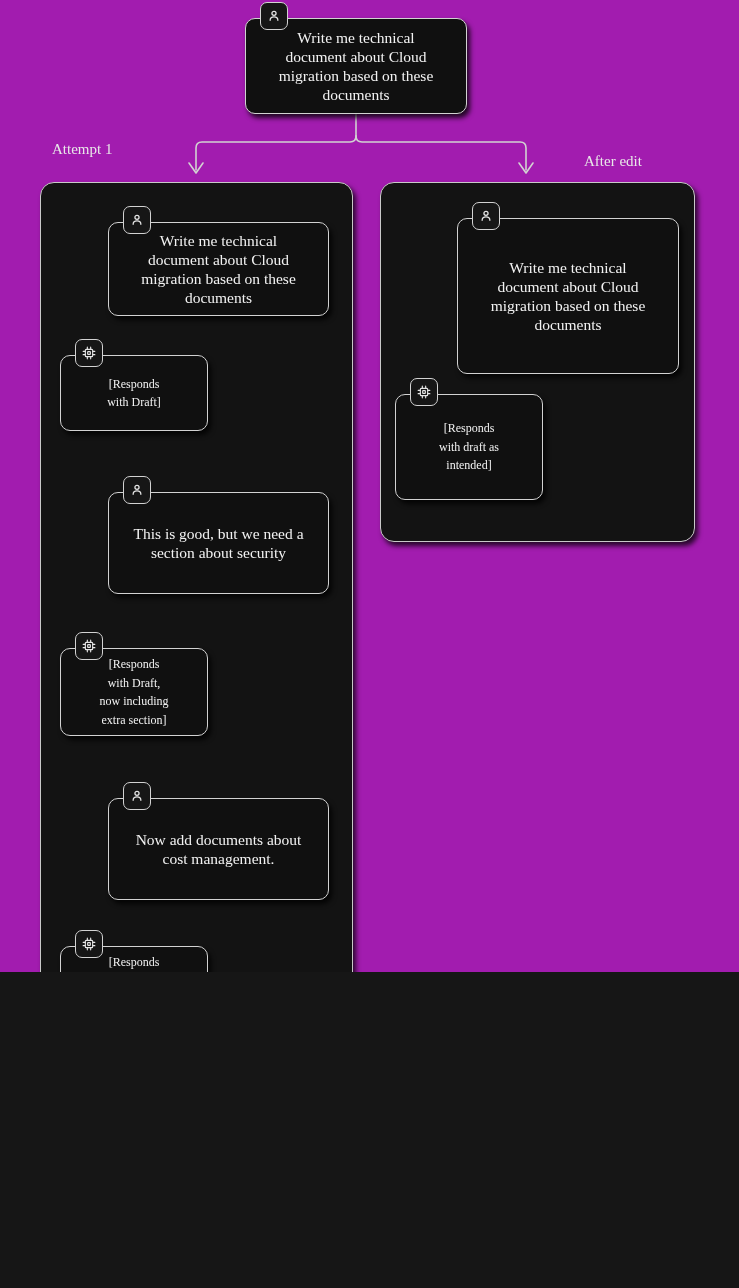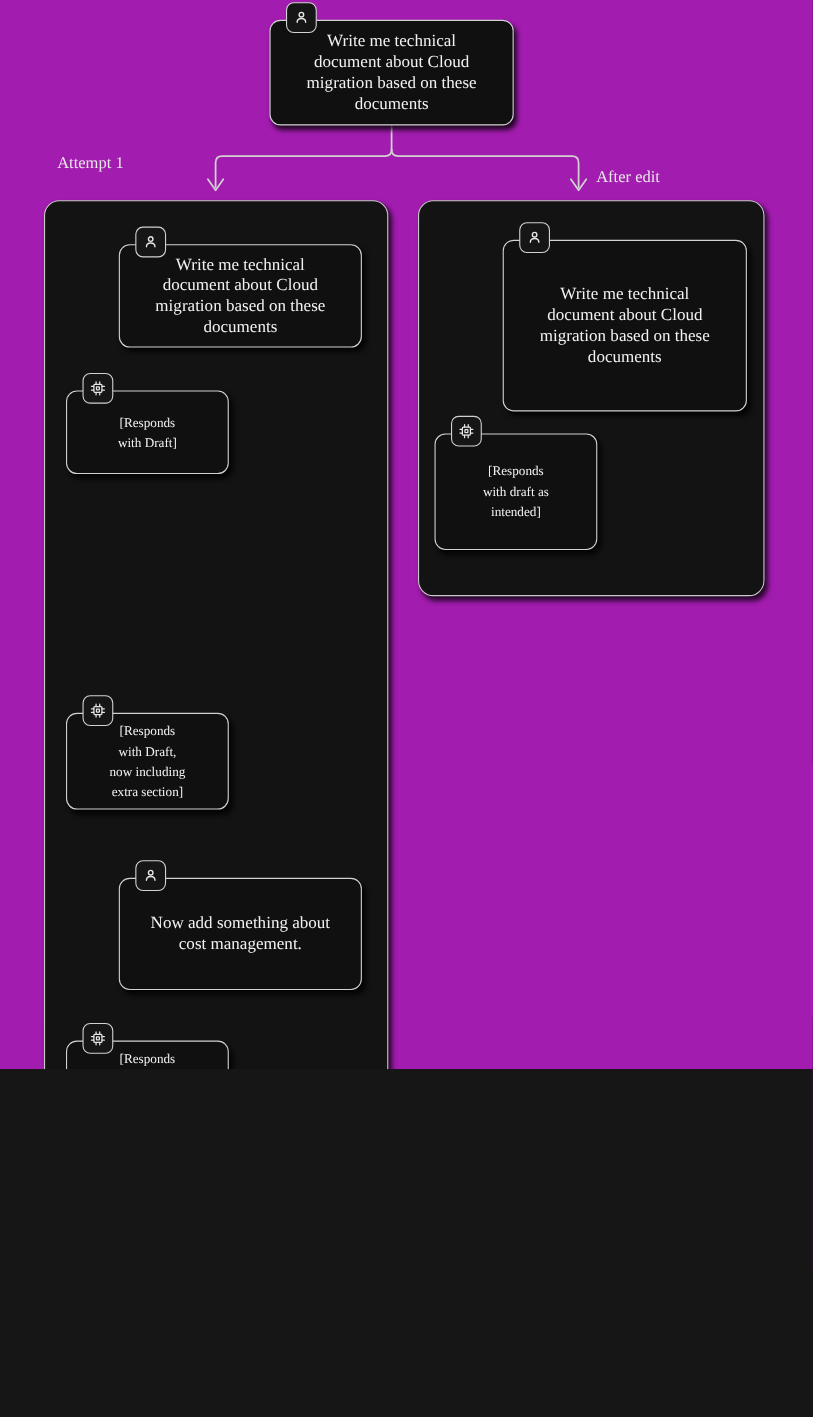--- a/index.html
+++ b/index.html
@@ -119,21 +119,21 @@
         <path d="M6.2 18.5c0-3.1 2.6-5.2 5.8-5.2s5.8 2.1 5.8 5.2"></path>
       </svg>
     </span>
     <span class="node-text">Write me technical
 document about Cloud
 migration based on these
 documents</span>
   </div>
 
   <div class="group-label" style="left:52px; top:141px;">Attempt 1</div>
-  <div class="group-label" style="left:542px; top:153px;text-align:center;">After edit</div>
+  <div class="group-label" style="left:584px; top:153px;text-align:center;">After edit</div>
 
   <div class="group" style="left:40px; top:182px; width:313px; height:1078px;"></div>
 
   <div class="node" style="left:108px; top:222px; width:221px; height:94px;">
     <span class="badge">
       <svg width="16" height="16" viewBox="0 0 24 24" fill="none" stroke="#e6e6e6" stroke-width="1.9" stroke-linecap="round" stroke-linejoin="round">
         <circle cx="12" cy="8" r="3.1"></circle>
         <path d="M6.2 18.5c0-3.1 2.6-5.2 5.8-5.2s5.8 2.1 5.8 5.2"></path>
       </svg>
     </span>
@@ -148,20 +148,30 @@
       <svg width="16" height="16" viewBox="0 0 24 24" fill="none" stroke="#e6e6e6" stroke-width="1.7" stroke-linecap="round" stroke-linejoin="round">
         <rect x="6.5" y="6.5" width="11" height="11" rx="1.4"></rect>
         <rect x="10" y="10" width="4" height="4" rx="0.6"></rect>
         <path d="M9.5 3.2v3.3M14.5 3.2v3.3M9.5 17.5v3.3M14.5 17.5v3.3M3.2 9.5h3.3M3.2 14.5h3.3M17.5 9.5h3.3M17.5 14.5h3.3"></path>
       </svg>
     </span>
     <span class="node-text small">[Responds
 with Draft]</span>
   </div>
 
+  <div class="node" style="left:108px; top:492px; width:221px; height:102px;">
+    <span class="badge">
+      <svg width="16" height="16" viewBox="0 0 24 24" fill="none" stroke="#e6e6e6" stroke-width="1.9" stroke-linecap="round" stroke-linejoin="round">
+        <circle cx="12" cy="8" r="3.1"></circle>
+        <path d="M6.2 18.5c0-3.1 2.6-5.2 5.8-5.2s5.8 2.1 5.8 5.2"></path>
+      </svg>
+    </span>
+    <span class="node-text">This is good, but we need a
+section about security</span>
+  </div>
 
   <div class="node" style="left:60px; top:648px; width:148px; height:88px;">
     <span class="badge">
       <svg width="16" height="16" viewBox="0 0 24 24" fill="none" stroke="#e6e6e6" stroke-width="1.7" stroke-linecap="round" stroke-linejoin="round">
         <rect x="6.5" y="6.5" width="11" height="11" rx="1.4"></rect>
         <rect x="10" y="10" width="4" height="4" rx="0.6"></rect>
         <path d="M9.5 3.2v3.3M14.5 3.2v3.3M9.5 17.5v3.3M14.5 17.5v3.3M3.2 9.5h3.3M3.2 14.5h3.3M17.5 9.5h3.3M17.5 14.5h3.3"></path>
       </svg>
     </span>
     <span class="node-text small">[Responds
@@ -170,21 +180,21 @@
 extra section]</span>
   </div>
 
   <div class="node" style="left:108px; top:798px; width:221px; height:102px;">
     <span class="badge">
       <svg width="16" height="16" viewBox="0 0 24 24" fill="none" stroke="#e6e6e6" stroke-width="1.9" stroke-linecap="round" stroke-linejoin="round">
         <circle cx="12" cy="8" r="3.1"></circle>
         <path d="M6.2 18.5c0-3.1 2.6-5.2 5.8-5.2s5.8 2.1 5.8 5.2"></path>
       </svg>
     </span>
-    <span class="node-text">Now add something about
+    <span class="node-text">Now add documents about
 cost management.</span>
   </div>
 
   <div class="node" style="left:60px; top:946px; width:148px; height:106px;">
     <span class="badge">
       <svg width="16" height="16" viewBox="0 0 24 24" fill="none" stroke="#e6e6e6" stroke-width="1.7" stroke-linecap="round" stroke-linejoin="round">
         <rect x="6.5" y="6.5" width="11" height="11" rx="1.4"></rect>
         <rect x="10" y="10" width="4" height="4" rx="0.6"></rect>
         <path d="M9.5 3.2v3.3M14.5 3.2v3.3M9.5 17.5v3.3M14.5 17.5v3.3M3.2 9.5h3.3M3.2 14.5h3.3M17.5 9.5h3.3M17.5 14.5h3.3"></path>
       </svg>

